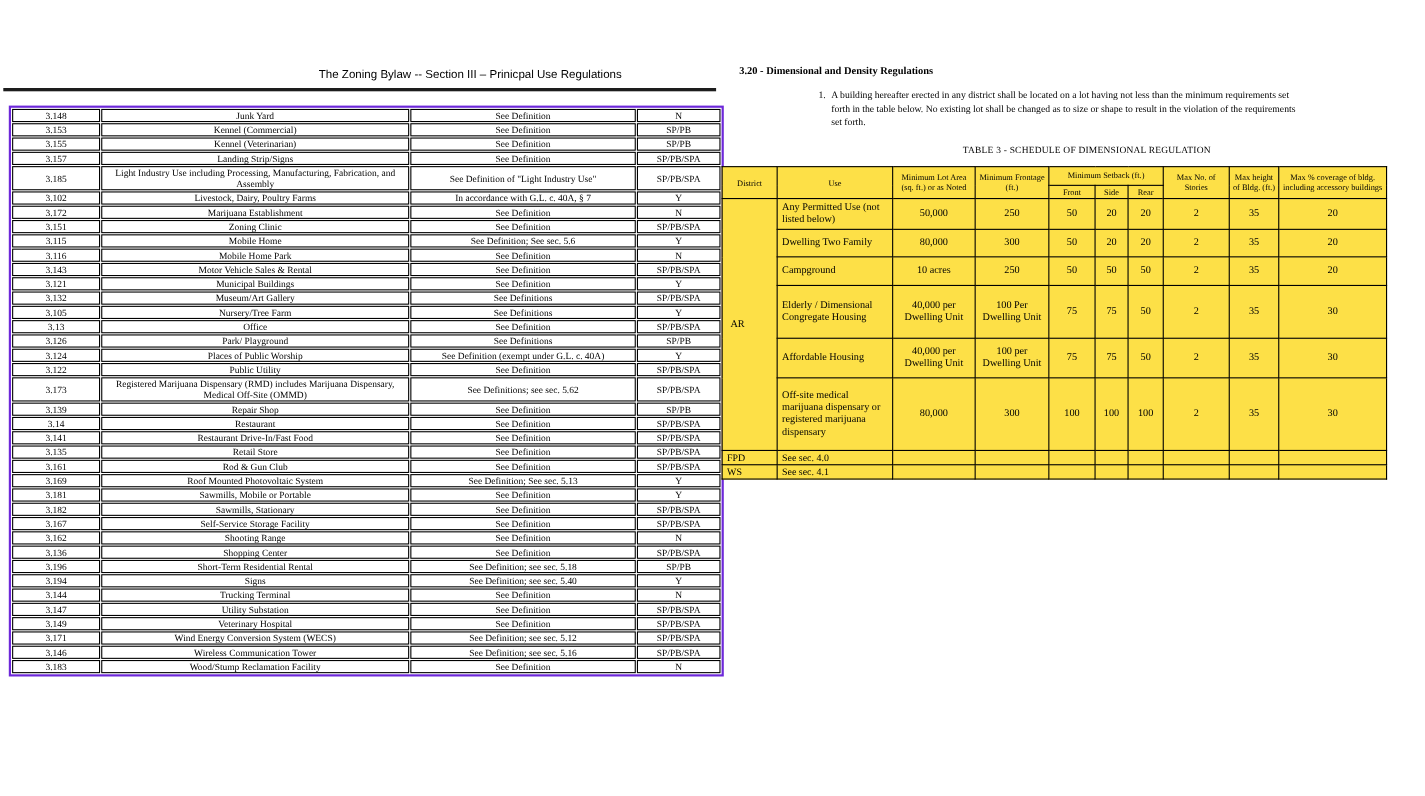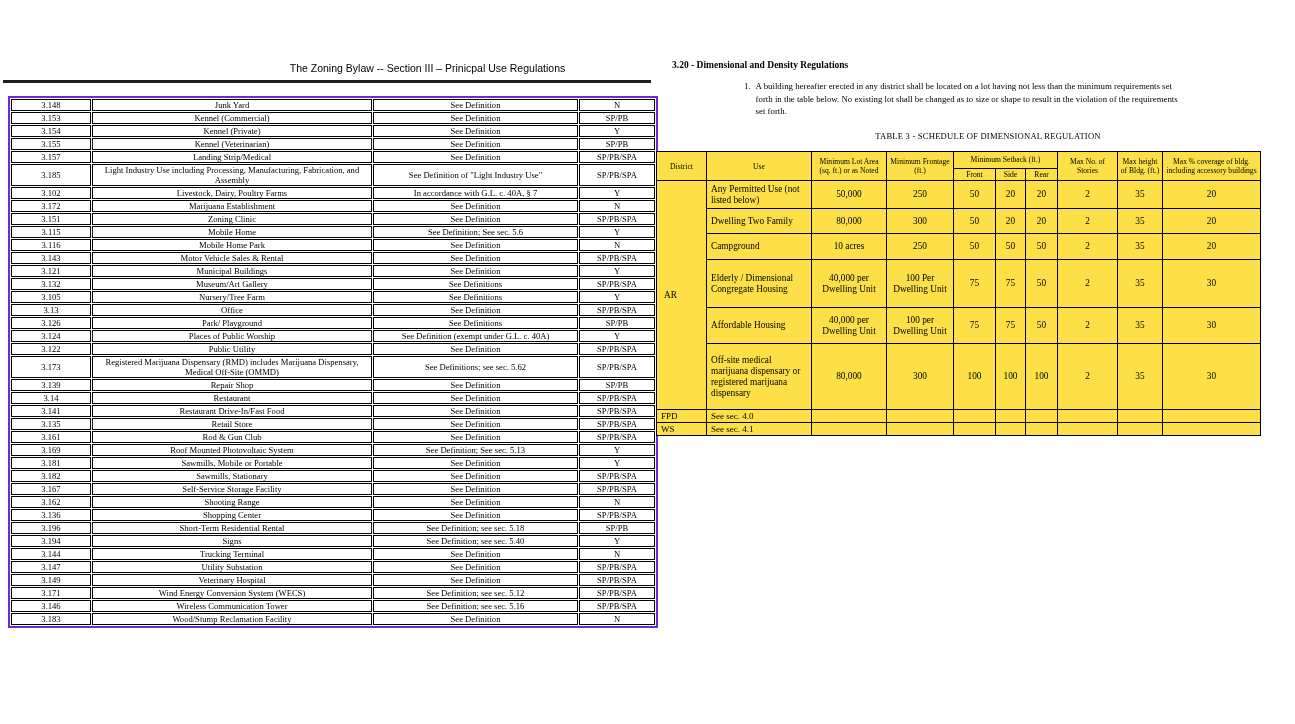--- a/index.html
+++ b/index.html
@@ -149,34 +149,28 @@
           <td>See Definition</td>
           <td>N</td>
         </tr>
         <tr>
           <td>3.153</td>
           <td>Kennel (Commercial)</td>
           <td>See Definition</td>
           <td>SP/PB</td>
         </tr>
         <tr>
-          <td>3.154</td>
-          <td>Kennel (Private)</td>
-          <td>See Definition</td>
-          <td>Y</td>
-        </tr>
-        <tr>
           <td>3.155</td>
           <td>Kennel (Veterinarian)</td>
           <td>See Definition</td>
           <td>SP/PB</td>
         </tr>
         <tr>
           <td>3.157</td>
-          <td>Landing Strip/Medical</td>
+          <td>Landing Strip/Signs</td>
           <td>See Definition</td>
           <td>SP/PB/SPA</td>
         </tr>
         <tr>
           <td>3.185</td>
           <td>Light Industry Use including Processing, Manufacturing, Fabrication, and Assembly</td>
           <td>See Definition of "Light Industry Use"</td>
           <td>SP/PB/SPA</td>
         </tr>
         <tr>

